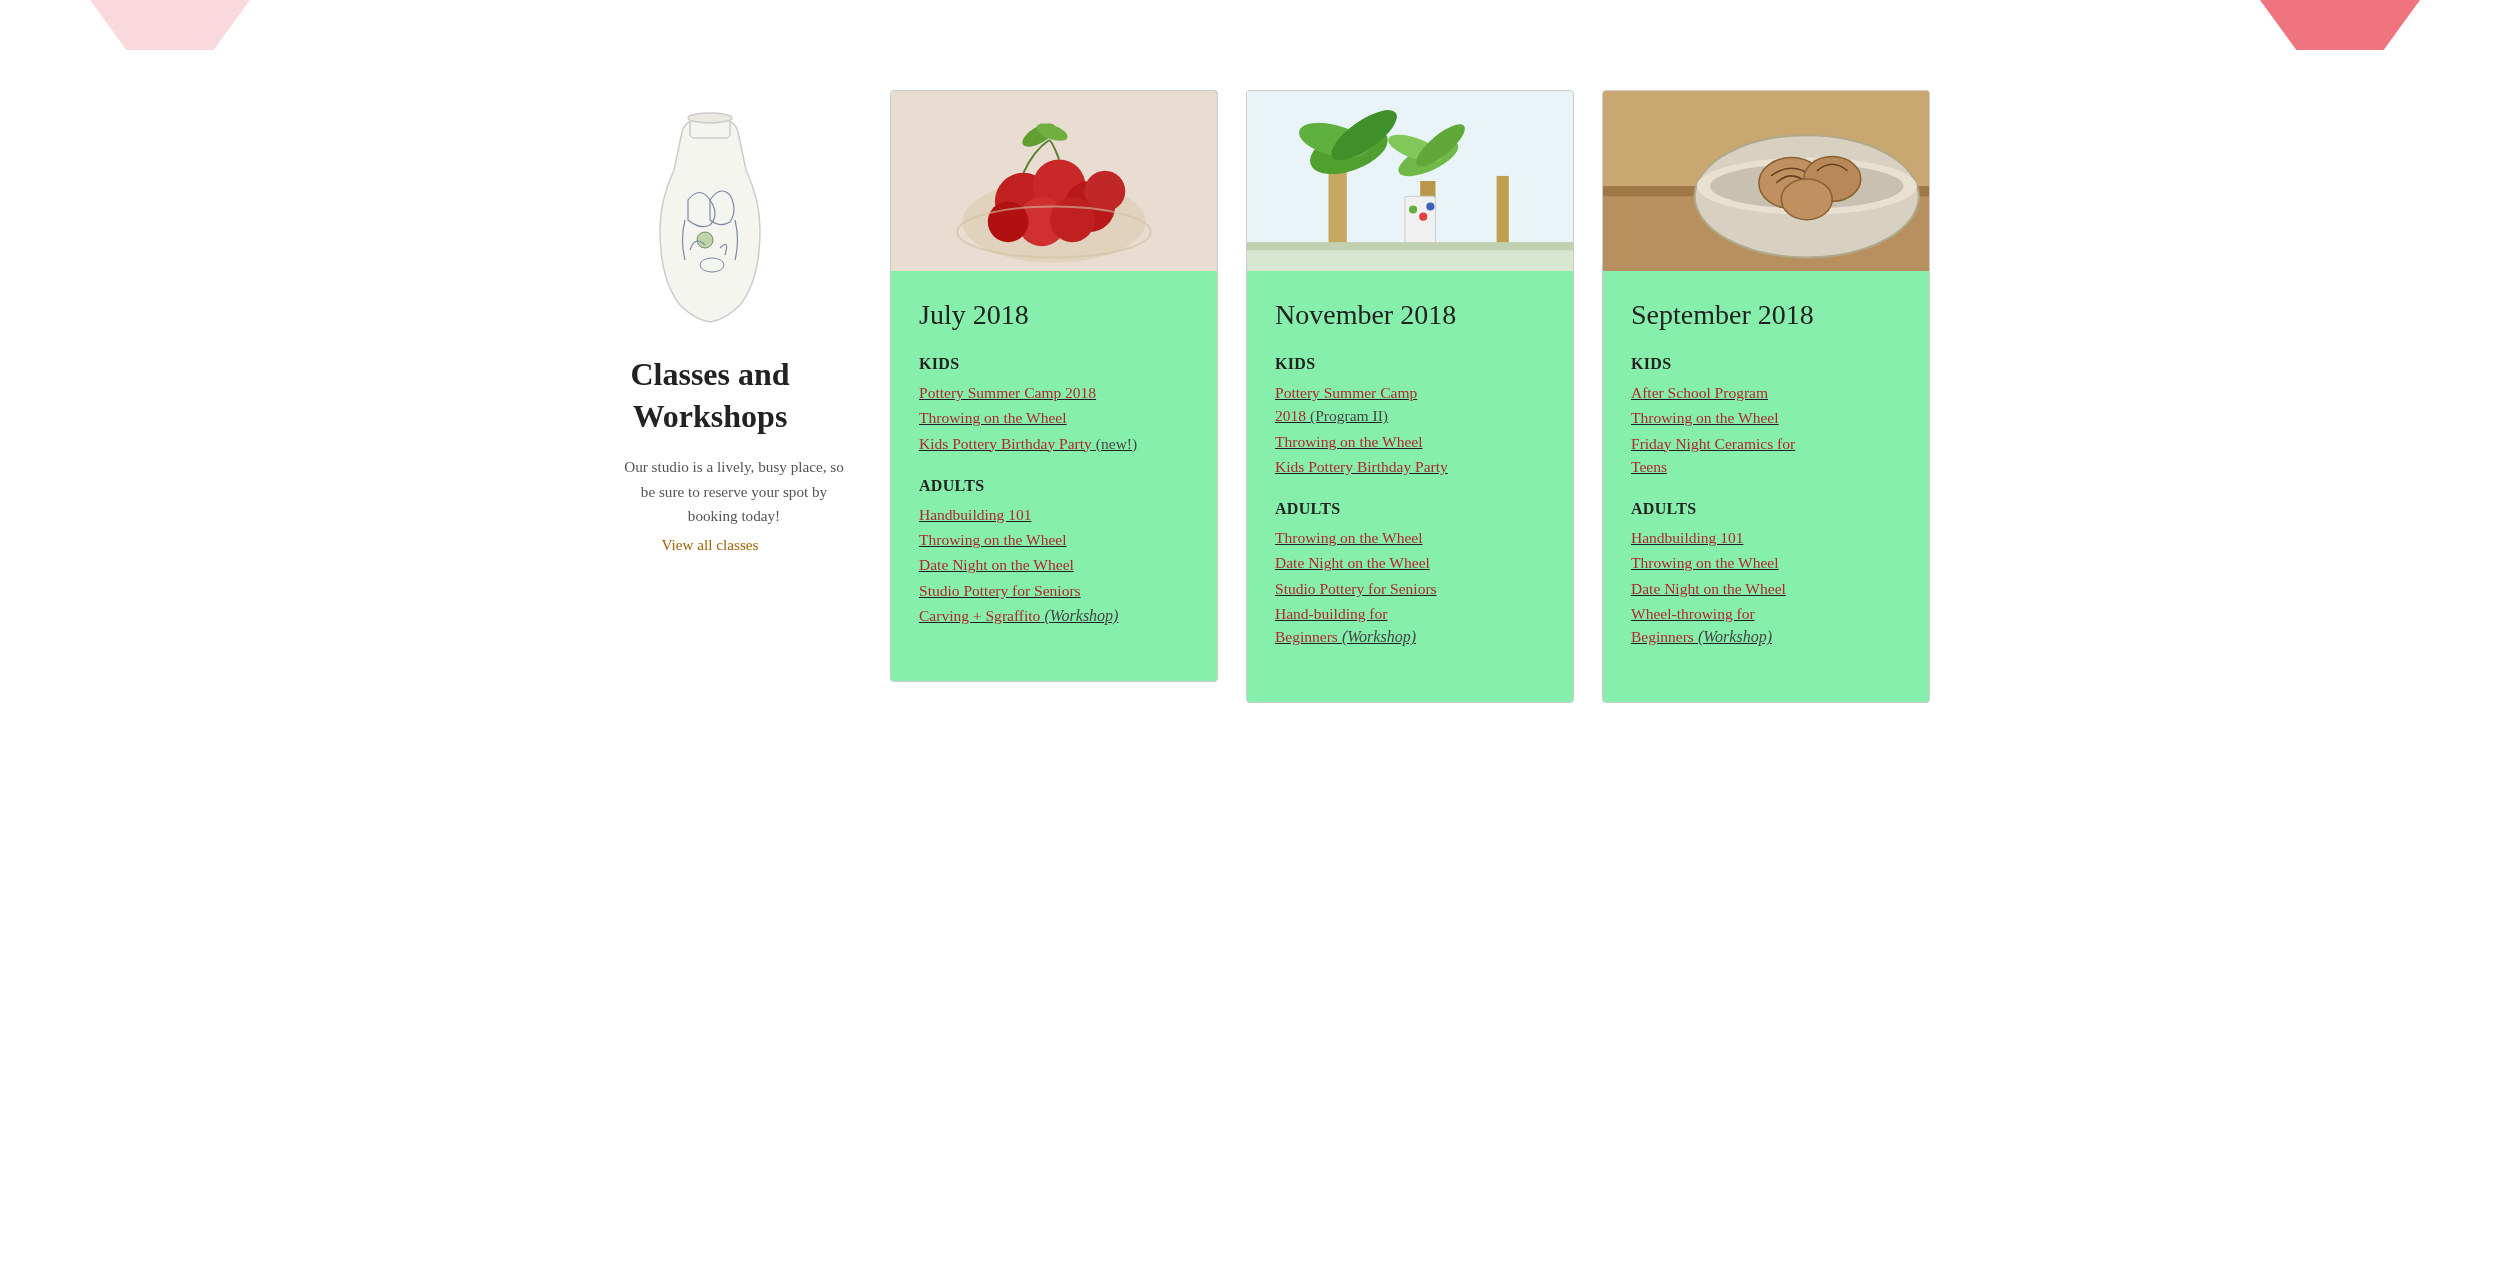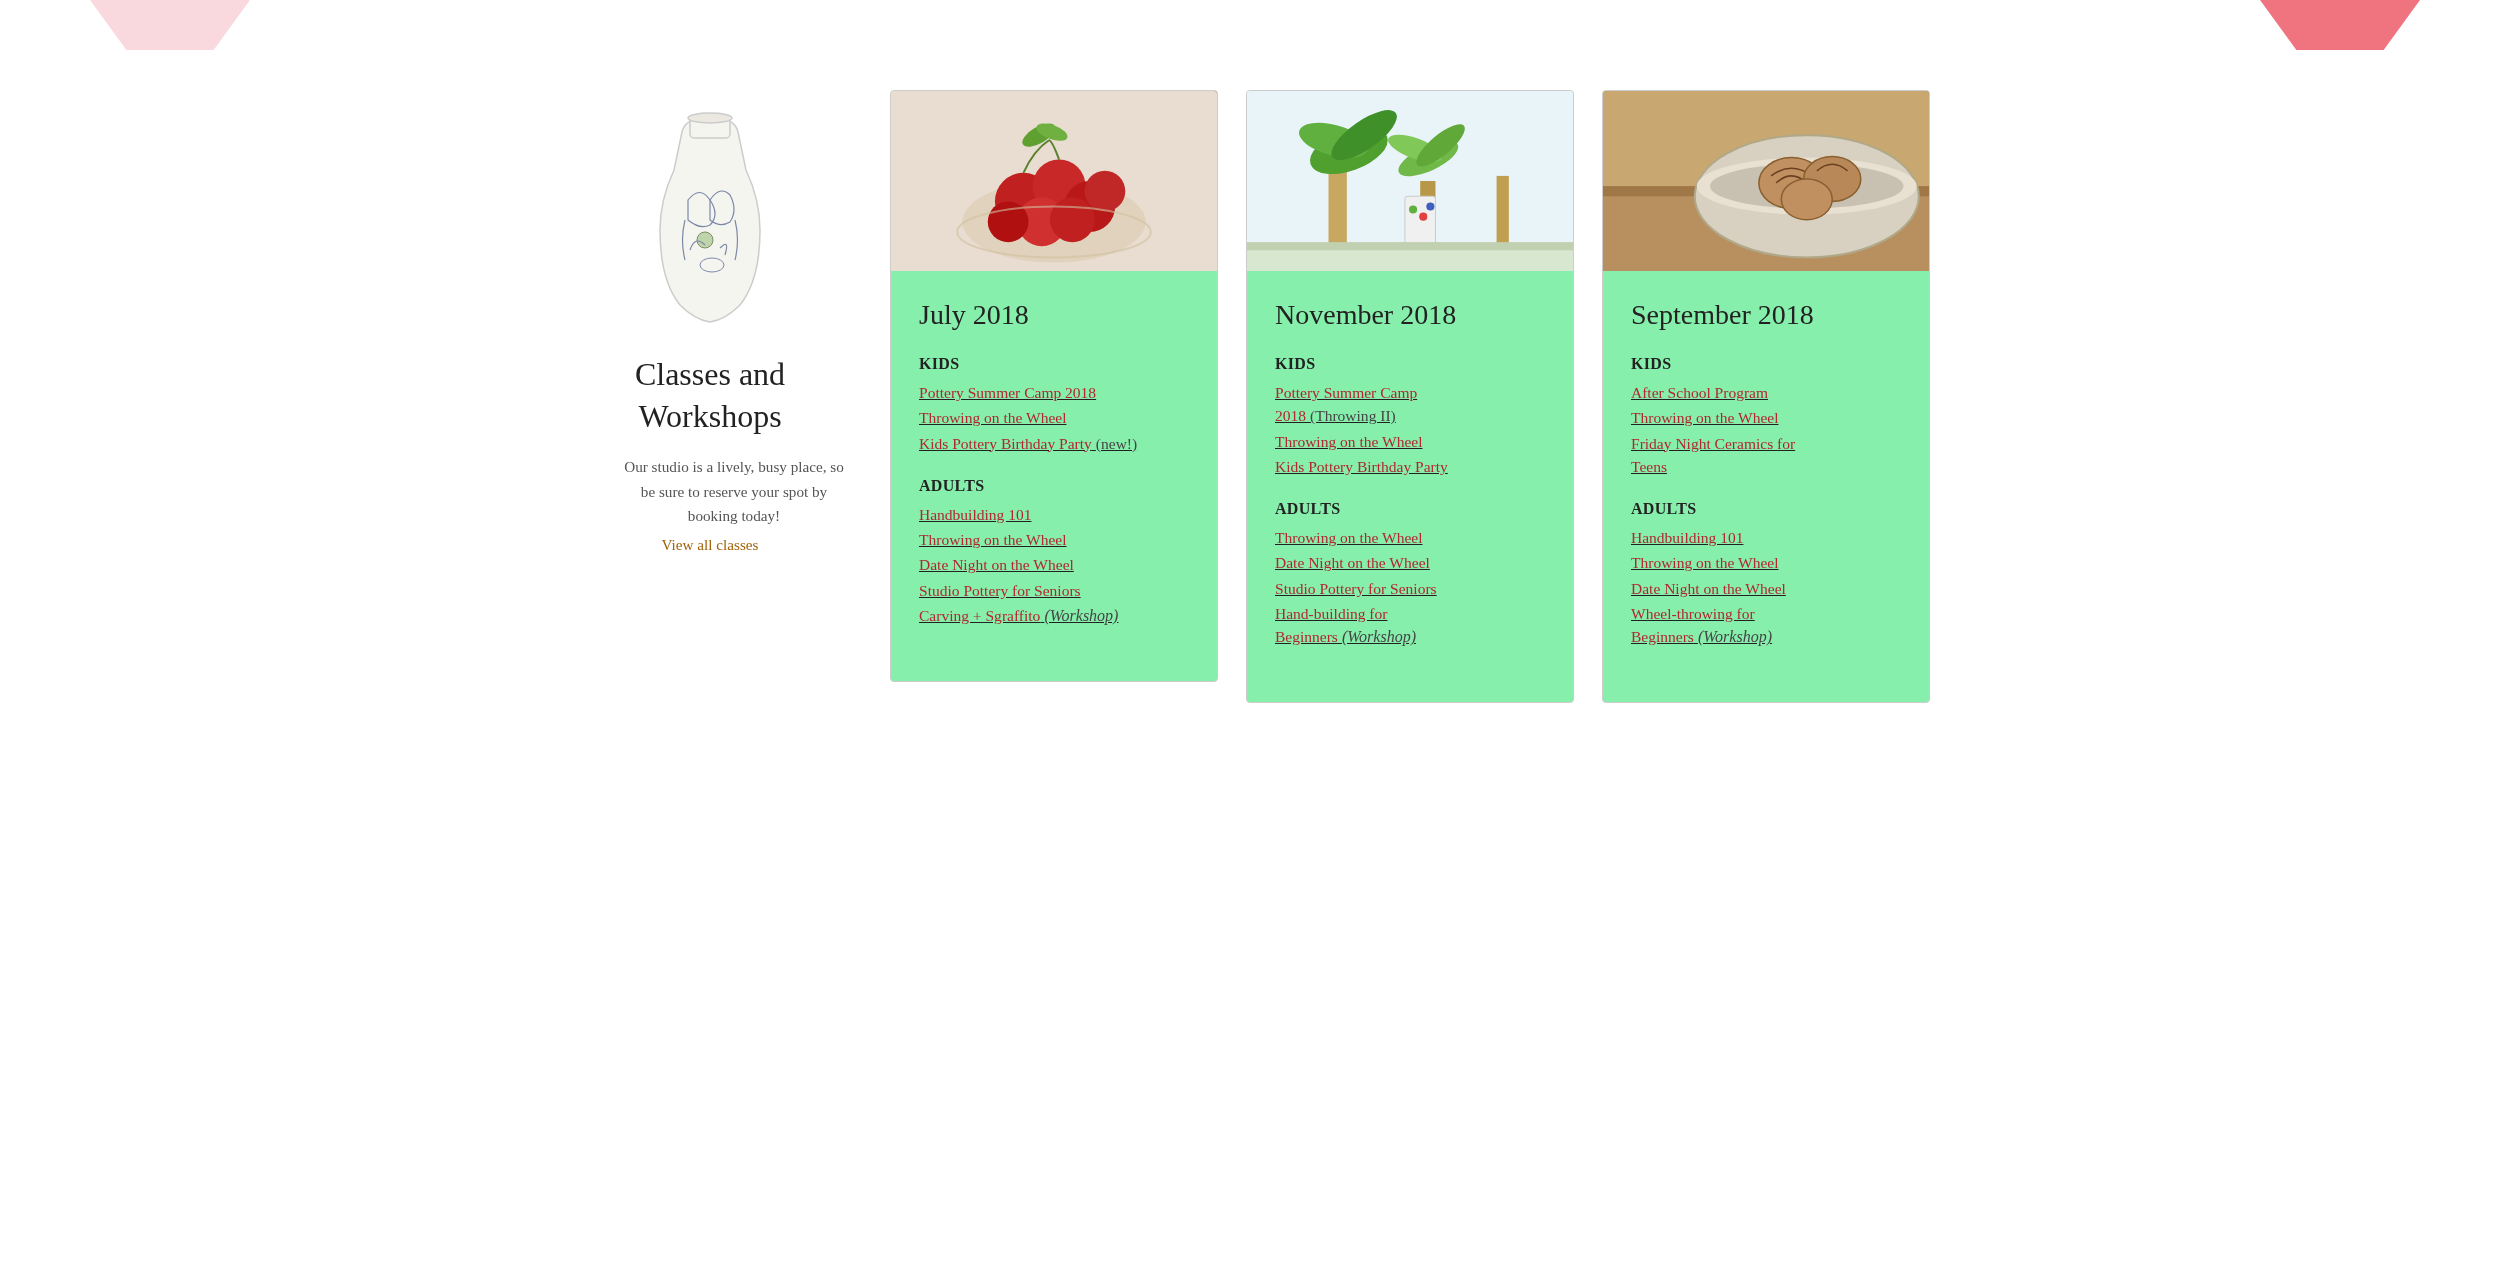--- a/index.html
+++ b/index.html
@@ -53,21 +53,21 @@
     }
     .sidebar-pottery-img {
       width: 160px;
       height: 220px;
       position: relative;
       margin-bottom: 24px;
     }
     
     .sidebar-title {
       font-size: 2rem;
-      font-weight: 400;
+      font-weight: 700;
       color: #222;
       text-align: center;
       line-height: 1.3;
       margin-bottom: 18px;
     }
     .sidebar-desc {
       font-size: 0.95rem;
       color: #555;
       text-align: center;
       line-height: 1.6;
@@ -287,21 +287,21 @@
           <rect x="0" y="150" width="320" height="8" fill="#c0d0b0"></rect>
         </svg>
       </div>
       <div class="month-card-body">
         <h3 class="month-heading">November 2018</h3>
 
         <p class="section-label">KIDS</p>
         <ul class="class-list">
           <li>
             <a class="class-link" href="#">Pottery Summer Camp<br>2018</a>
-            <span class="class-note"> (Throwing II)</span>
+            <span class="class-note"> (Program II)</span>
           </li>
           <li>
             <a class="class-link" href="#">Throwing on the Wheel</a>
           </li>
           <li>
             <a class="class-link" href="#">Kids Pottery Birthday Party</a>
           </li>
         </ul>
 
         <p class="section-label">ADULTS</p>

